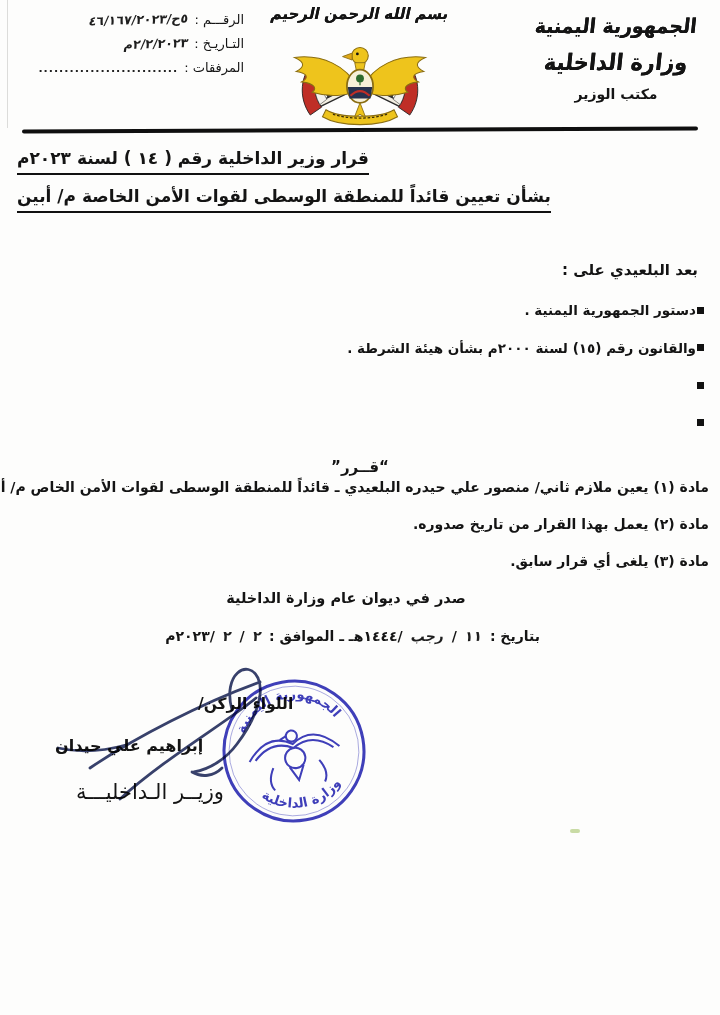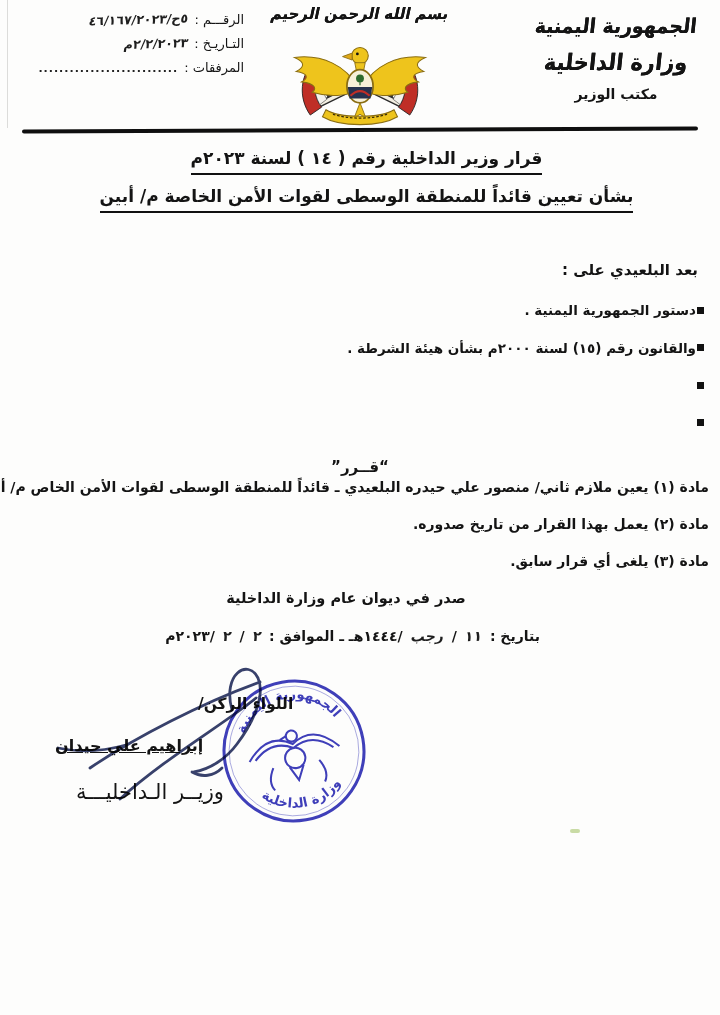--- a/index.html
+++ b/index.html
@@ -33,40 +33,40 @@
   .country{font-size:19px;margin-bottom:14px;}
   .ministry{font-size:21px;margin-bottom:12px;}
   .office{font-size:14px;font-weight:700;}
   
   .bismillah{left:0;right:0;top:5px;text-align:center;font-size:15px;}
   .bismillah span{transform:skewX(-12deg) scaleY(1.05);}
   .emblem{left:272px;top:33px;}
   
   .divider{left:22px;top:128px;width:676px;height:3.5px;background:#0f0f0f;transform:rotate(-.25deg);border-radius:2px;}
   
-  .titles{left:0;right:4px;top:148px;text-align:center;direction:rtl;margin-left:17px;}
+  .titles{left:0;right:4px;top:148px;text-align:left;direction:rtl;margin-left:17px;}
   .title-line{display:inline-block;font-weight:700;font-size:17px;
     border-bottom:2.2px solid #111;padding-bottom:5px;margin-bottom:11px;white-space:nowrap;}
   
   .preamble-h{right:22px;top:261px;font-size:15px;font-weight:700;direction:rtl;}
   .bullets{right:16px;top:299px;direction:rtl;}
   .bullet-row{display:flex;direction:rtl;align-items:center;gap:1px;margin-bottom:15.5px;height:22px;}
   .sq{width:7px;height:7px;background:#111;flex:0 0 auto;}
   .bullet-text{font-weight:700;font-size:13.5px;white-space:nowrap;}
   
   .decision-h{left:0;right:0;top:458px;text-align:center;font-weight:700;font-size:15px;direction:rtl;}
   .articles{right:11px;top:479px;direction:rtl;}
   .article{font-weight:700;font-size:14px;white-space:nowrap;margin-bottom:15px;height:22px;direction:rtl;}
   
   .issued{left:0;right:0;top:590px;text-align:center;font-weight:700;font-size:14.5px;direction:rtl;transform:translateX(-14px);}
   .dateline{right:180px;top:628px;display:flex;direction:rtl;align-items:baseline;gap:8px;font-size:14px;font-weight:700;}
   .dateline .hand{font-size:14px;}
   
   .sig-rank{left:198px;top:695px;font-size:15.5px;font-weight:700;z-index:2;direction:rtl;}
-  .sig-name{left:55px;top:736px;font-size:16px;font-weight:700;z-index:2;direction:rtl;text-decoration:underline;}
+  .sig-name{left:55px;top:736px;font-size:16px;font-weight:700;z-index:2;direction:rtl;}
   .sig-title{left:76px;top:780px;font-size:21px;font-weight:400;z-index:2;direction:rtl;}
   .stamp{left:218px;top:672px;z-index:3;mix-blend-mode:multiply;opacity:.95;transform:rotate(-10deg);}
   .signature-ink{left:42px;top:652px;z-index:4;mix-blend-mode:multiply;}
   
   .edge-line{left:7px;top:0;width:1px;height:128px;background:#dcdcda;}
   .speck{left:570px;top:829px;width:10px;height:4px;background:#a6c46b;opacity:.6;border-radius:2px;}
 </style>
 </head>
 <body>
 

